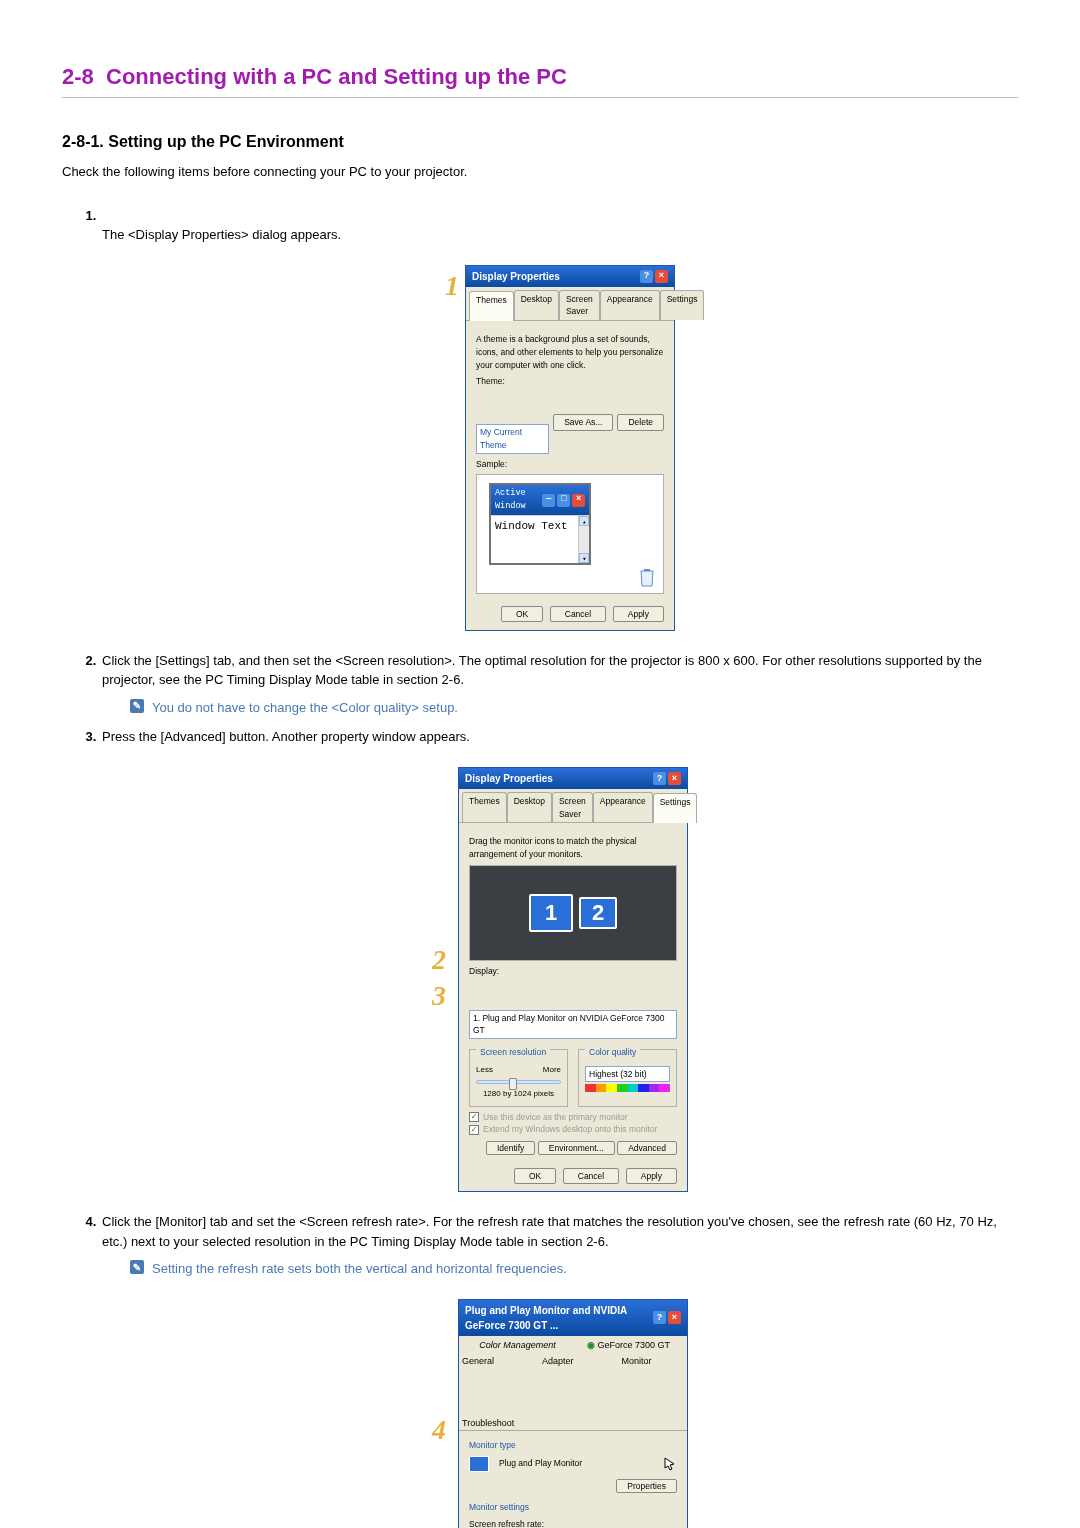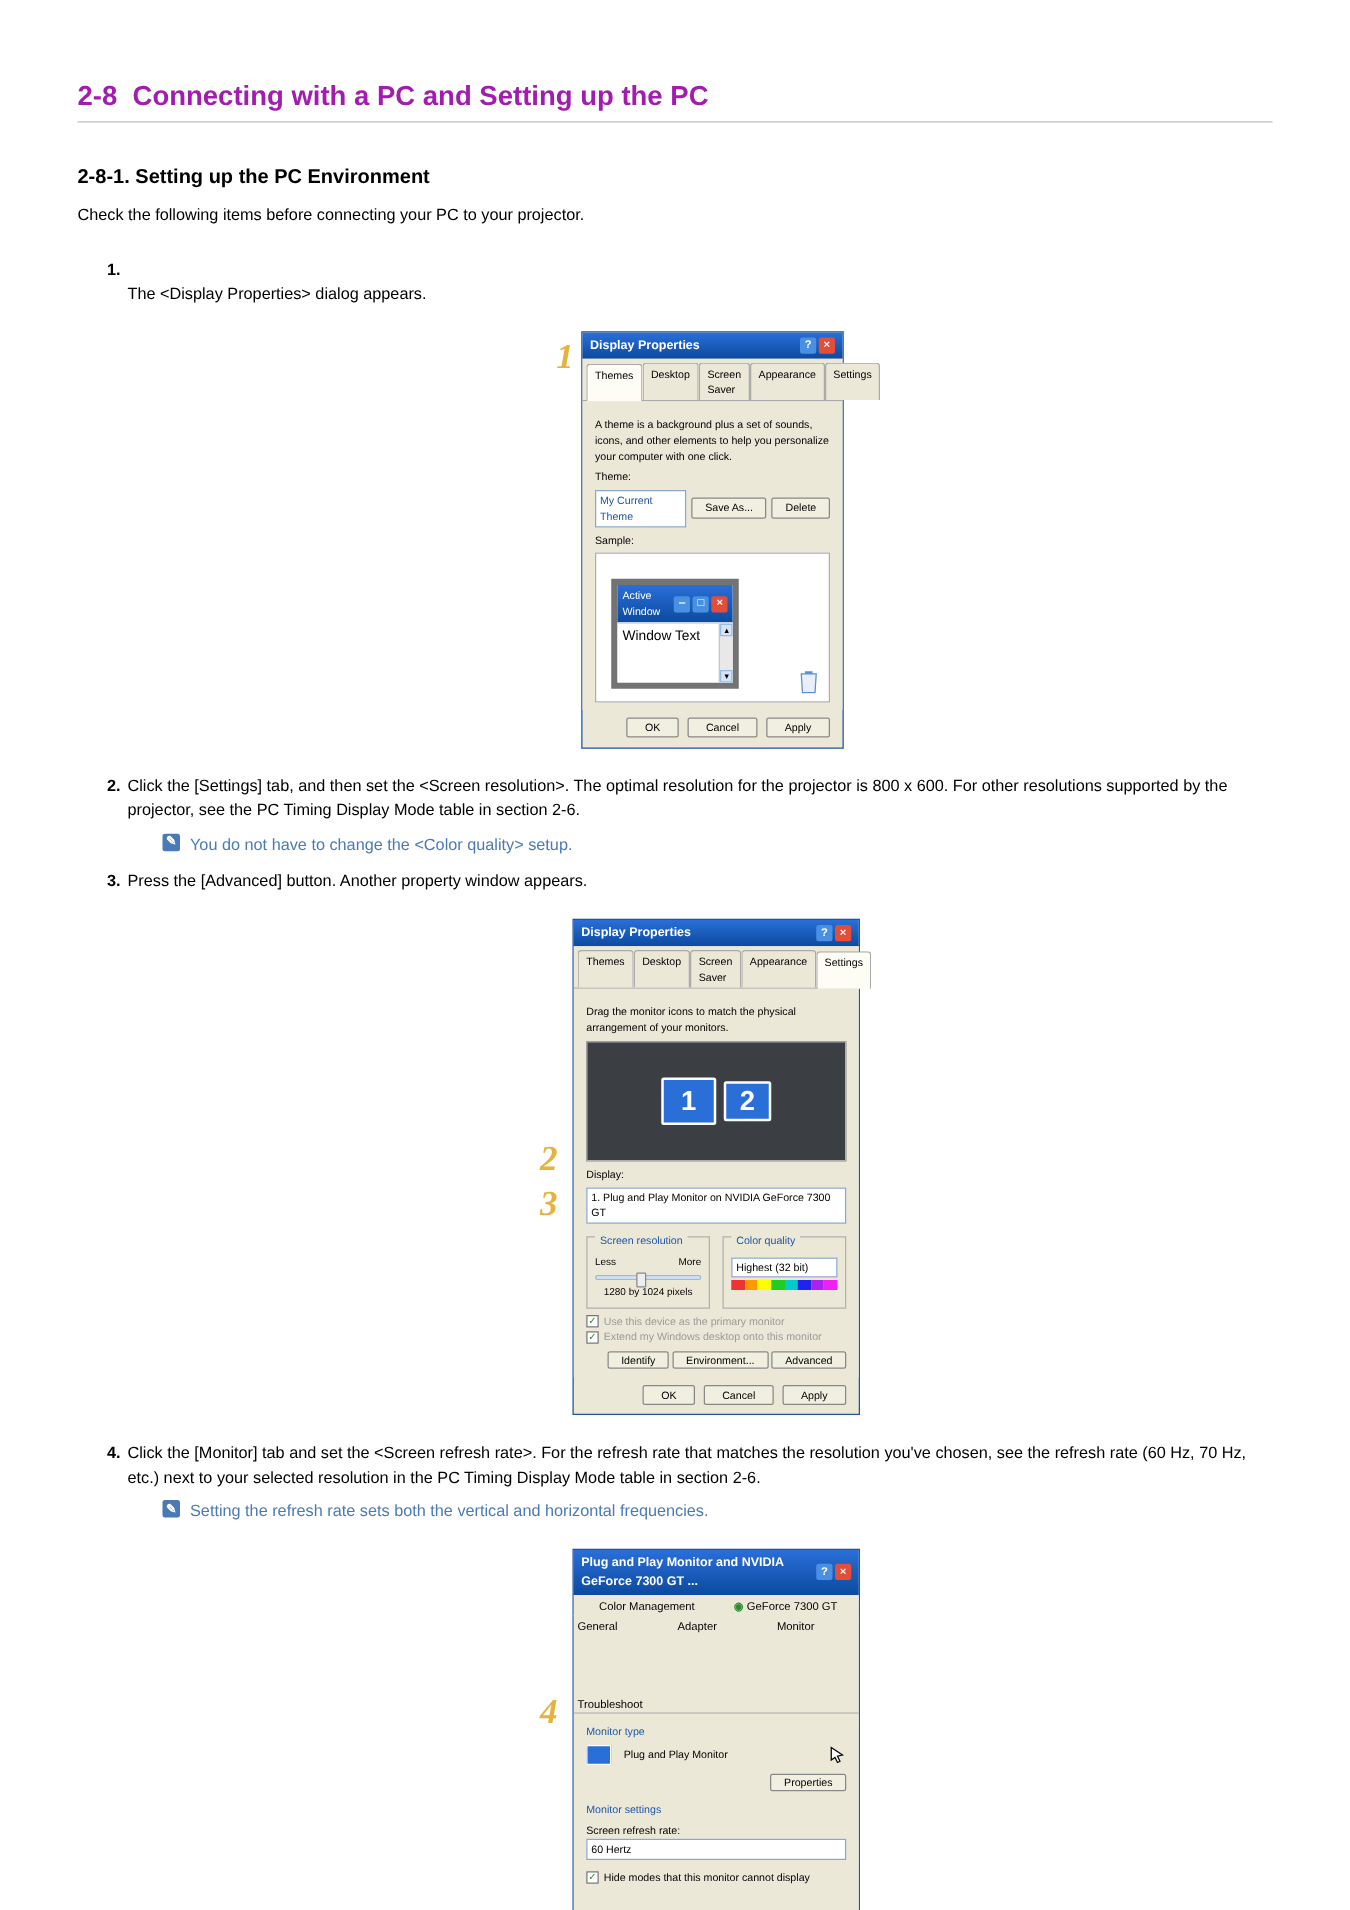--- a/index.html
+++ b/index.html
@@ -77,32 +77,33 @@
     background:#ece8d8;
     margin-right:0;
     border-radius:3px 3px 0 0;
   }
   .tabs .tab.active { background:#fdfcf5; position:relative; top:1px; }
   .dialog-body { padding:8px 10px 6px 10px; background:#ece8d8; }
   .d-row { margin:4px 0; }
   .d-label { color:#000; font-size:8.5px; }
   .d-sublabel { color:#1e56a6; font-size:8.5px; }
   .d-input-line { display:flex; gap:4px; align-items:center; }
-  .d-select { border:1px solid #8aa7cc; background:#fff; padding:1px 3px; font-size:8.5px; flex:1; }
+  .d-select { border:1px solid #8aa7cc; background:#fff; padding:1px 3px; font-size:8.5px; flex:1;margin-top:32px; }
   .d-btn { border:1px solid #888; background:#f1efe0; padding:1px 10px; font-size:8.5px; border-radius:2px; }
   .sample-well {
     border:1px solid #b0b0b0;
     background:#fff;
     height:120px;
     margin-top:2px;
     position:relative;
   }
   .sample-well .aw {
-    position:absolute; top:20px; left:12px; width:55%;
-    border:5px solid #737373;
+    position:absolute; top:8px; left:12px; width:55%;
+    border:2px solid #737373;
+    font-family:Liberation Mono, monospace;
   }
   .aw-title {
     background:linear-gradient(to bottom,#2a6fd8,#0b4aa0);
     color:#fff; font-size:8.5px; padding:2px 4px;
     display:flex; justify-content:space-between; align-items:center;
   }
   .aw-body {
     background:#fff; height:48px; border-top:1px solid #d1d1d1;
     display:flex;
   }
@@ -349,21 +350,21 @@
         </div>
         <div class="dialog" style="width:230px;">
           <div class="dialog-titlebar">
             <span>Plug and Play Monitor and NVIDIA GeForce 7300 GT ...</span>
             <span class="win-btns">
               <span class="help">?</span>
               <span class="close">×</span>
             </span>
           </div>
           <div class="tabs-row2">
-            <span class="tab" style="flex:1;text-align:center;">Color Management</span>
+            <span class="tab" style="flex:1;text-align:center;font-style:italic;">Color Management</span>
             <span class="tab" style="flex:1;text-align:center;"><span style="color:#2c8a2c;font-weight:bold;">◉</span> <span>GeForce 7300 GT</span></span>
           </div>
           <div class="tabs-row2" style="margin-top:-1px;gap:48px;">
             <span class="tab">General</span>
             <span class="tab">Adapter</span>
             <span class="tab active">Monitor</span>
             <span class="tab">Troubleshoot</span>
           </div>
           <div class="dialog-body">
             <div class="d-sublabel">Monitor type</div>

